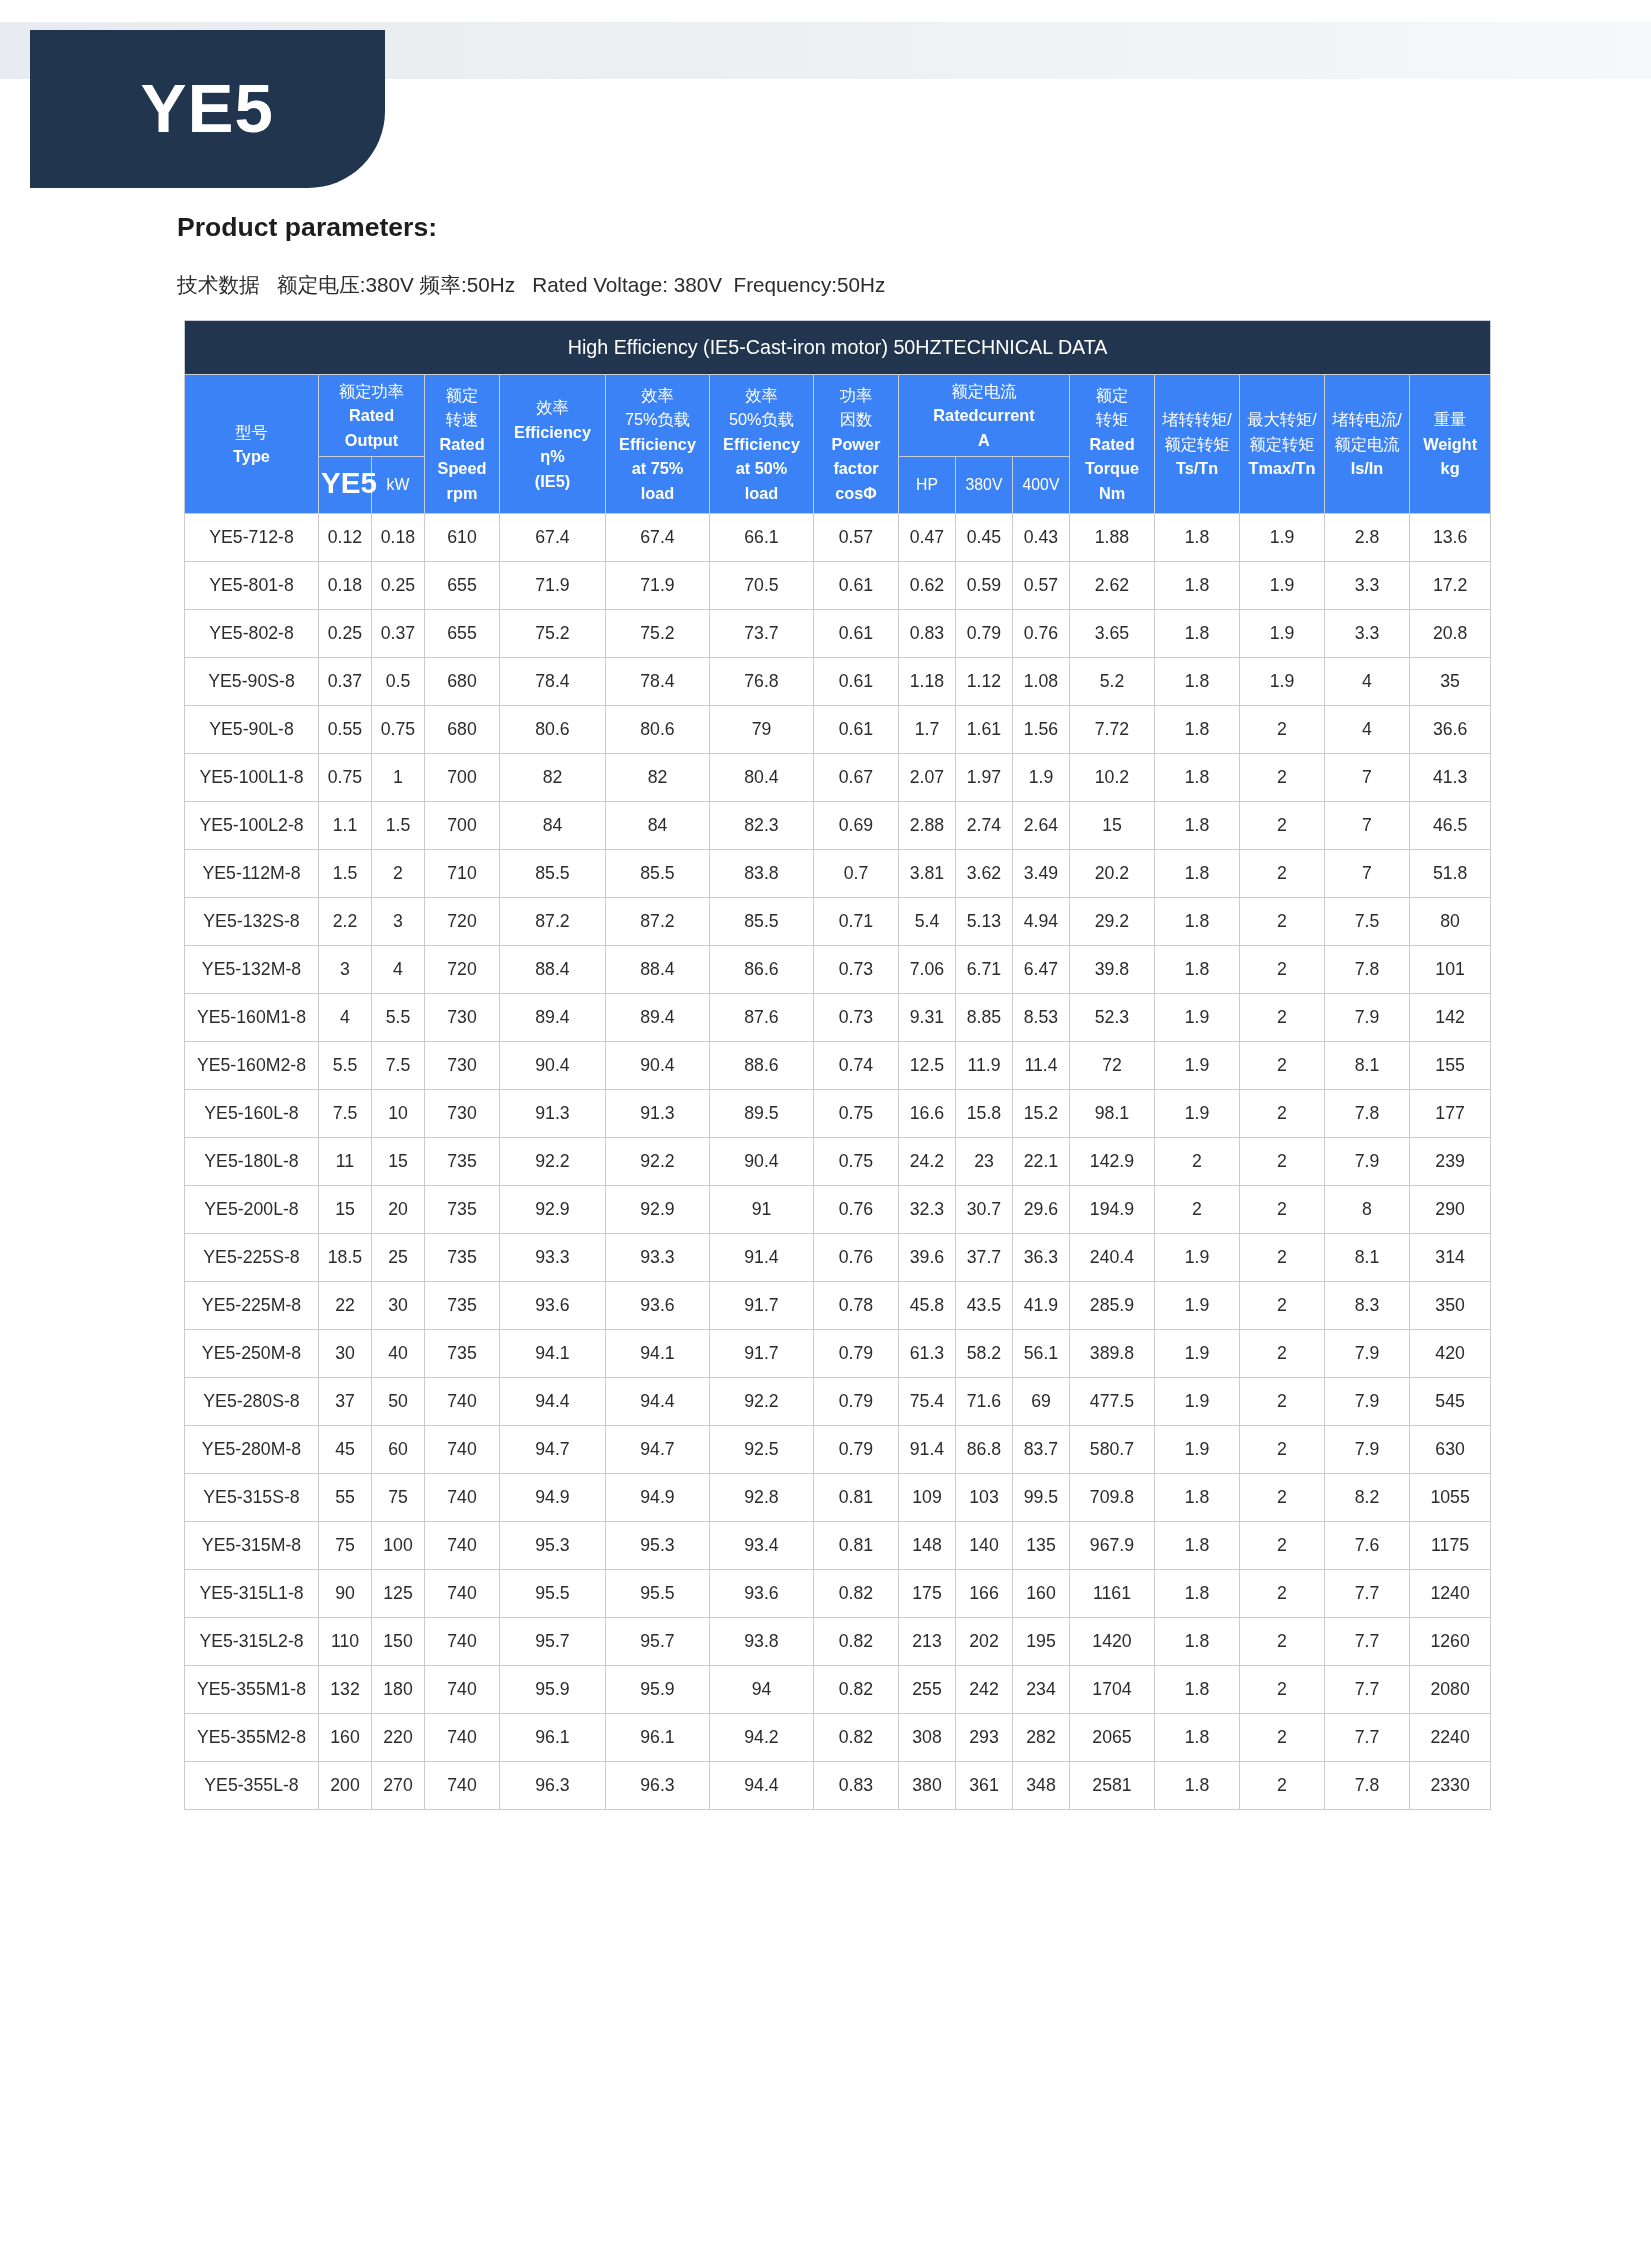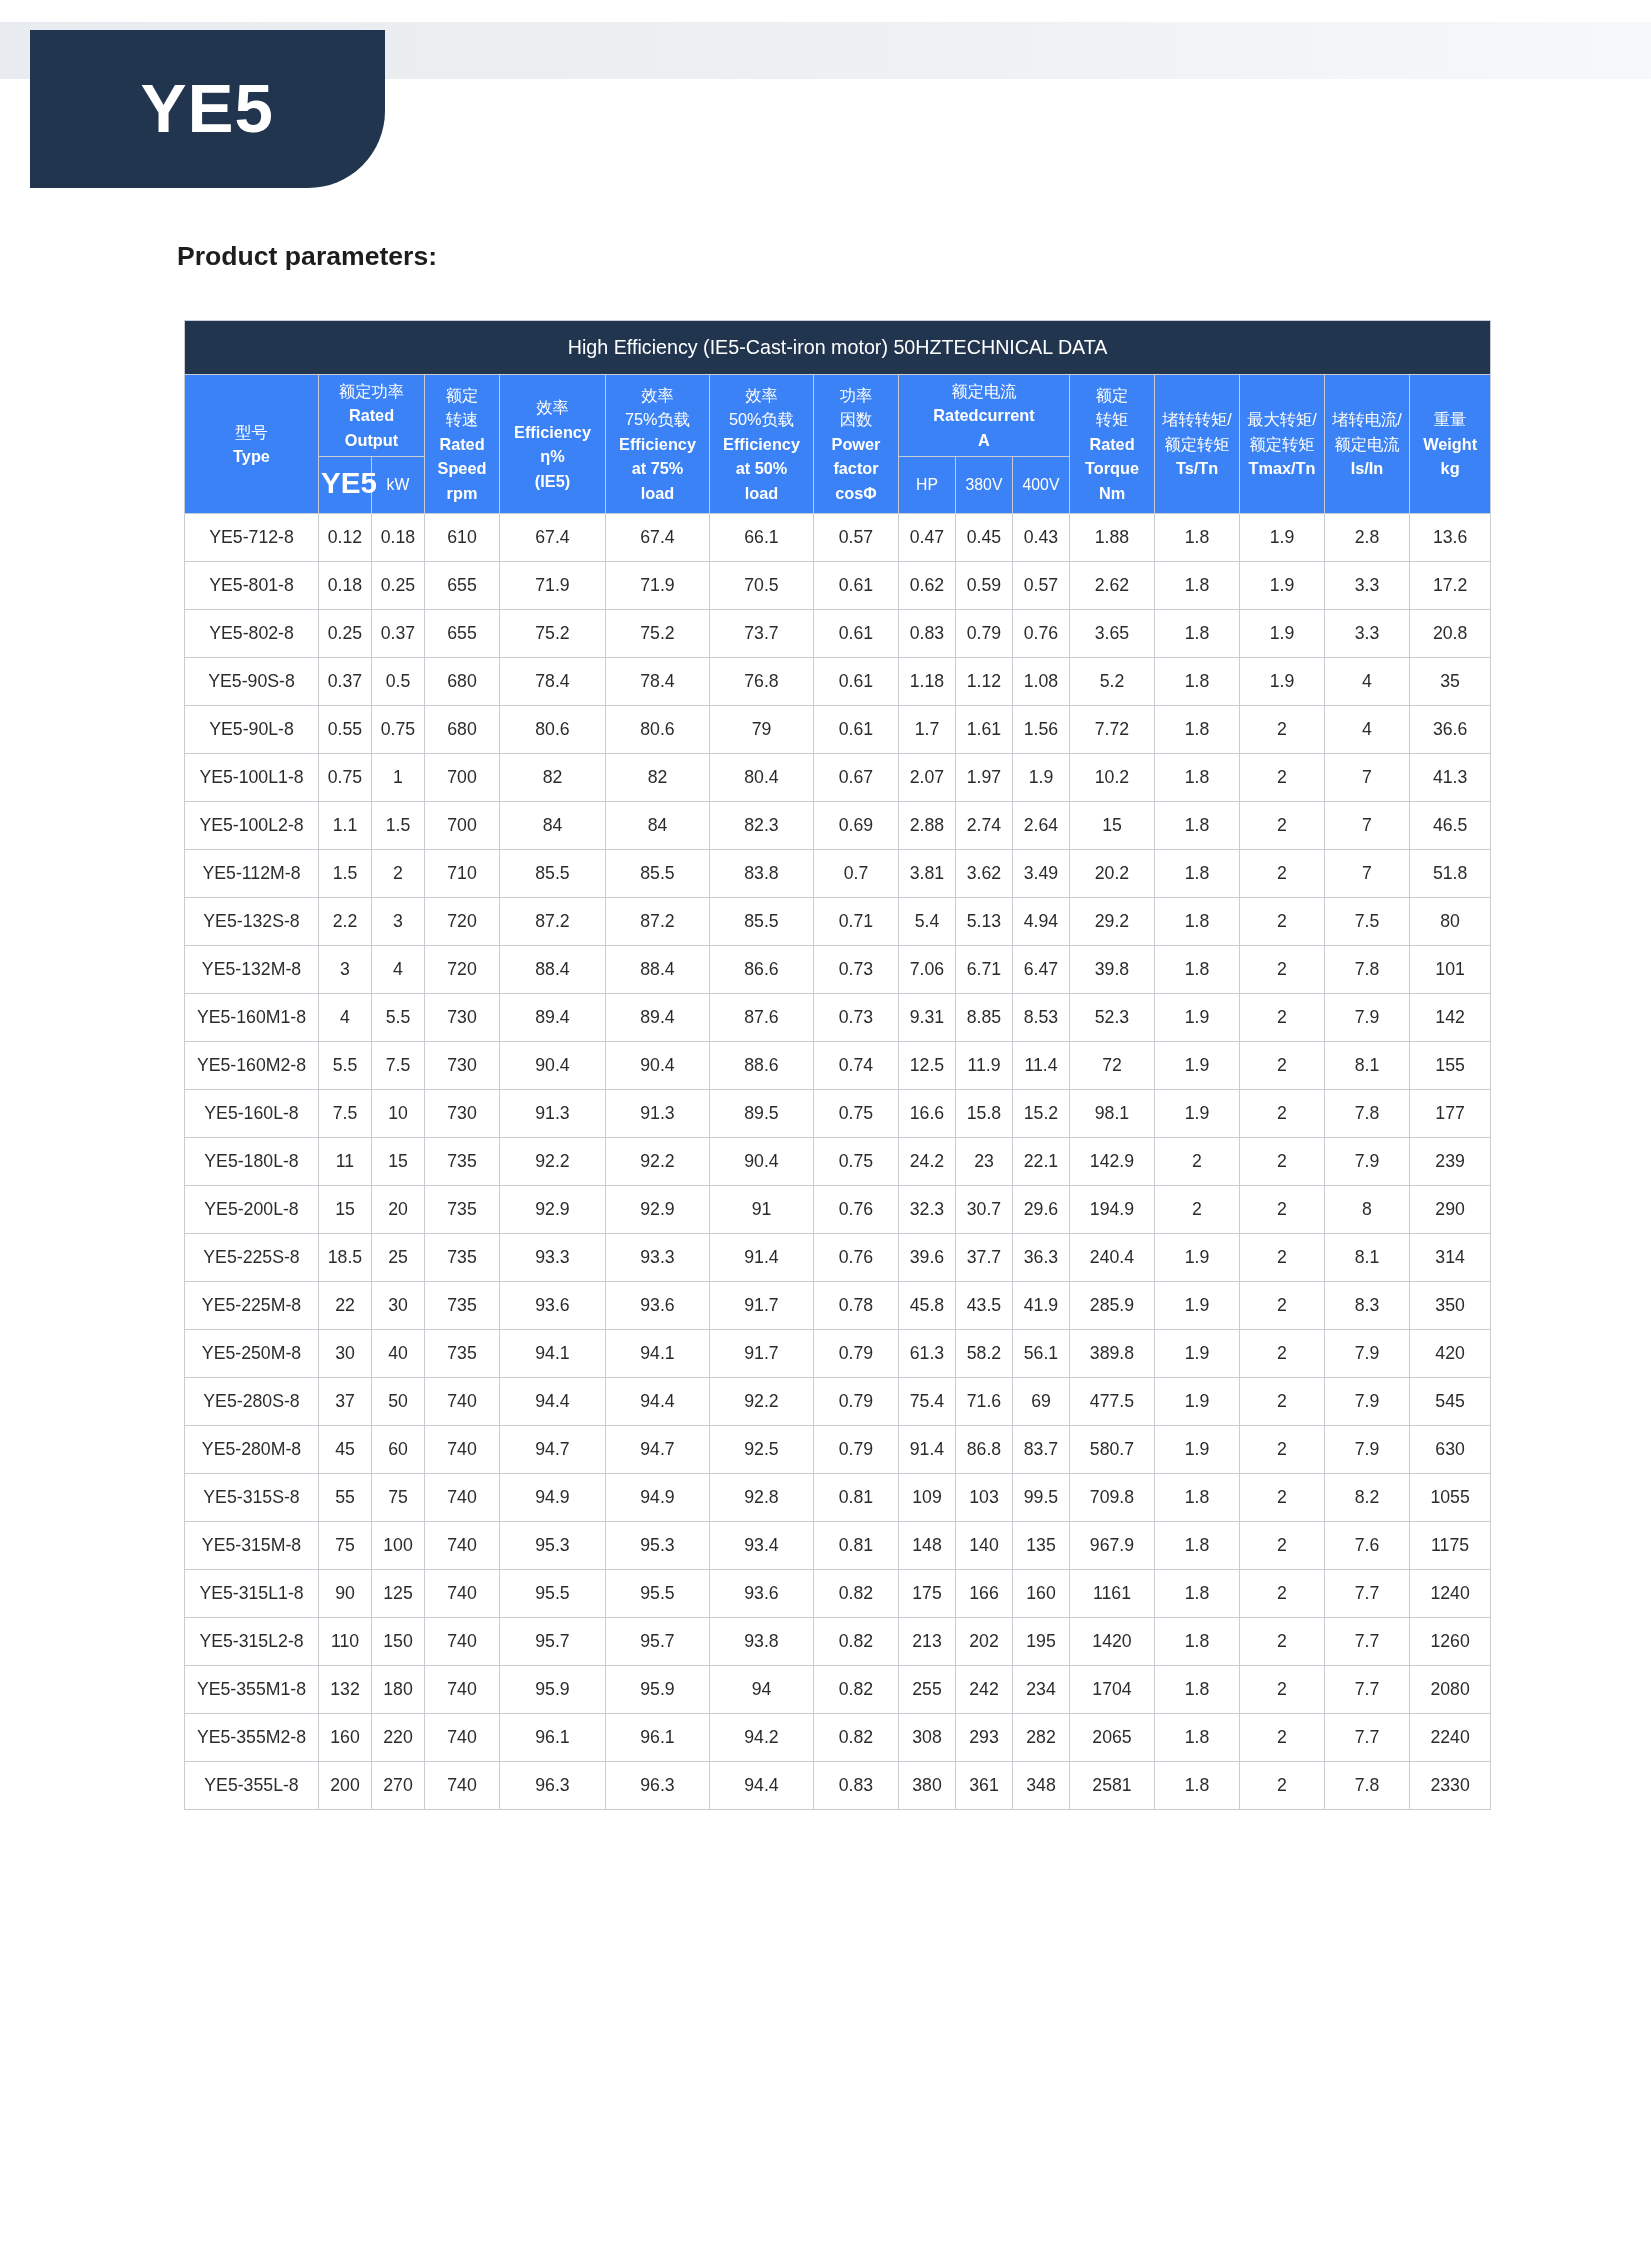--- a/index.html
+++ b/index.html
@@ -28,21 +28,21 @@
   .tag-text {
     color:#ffffff;
     font-size:69px;
     font-weight:bold;
     letter-spacing:1px;
     line-height:1;
   }
 
   
   .h-title {
-    position:absolute; left:177px; top:241px;
+    position:absolute; left:177px; top:212px;
     font-size:26.6px; font-weight:bold; color:#1d1d1d;
   }
   .h-sub {
     position:absolute; left:177px; top:271px;
     font-size:20.7px; color:#2b2b2b; white-space:pre;
   }
 
   
   .tbl-wrap { position:absolute; left:164px; top:320px; width:1306px;margin-left:20px; }
   table.data {
@@ -114,20 +114,21 @@
 
 <div class="page">
 
   <div class="banner"></div>
 
   <div class="tag">
     <span class="tag-text">YE5</span>
   </div>
 
   <div class="h-title">Product parameters:</div>
+  <div class="h-sub">技术数据   额定电压:380V 频率:50Hz   Rated Voltage: 380V  Frequency:50Hz</div>
 
   <div class="tbl-wrap">
     <table class="data">
       <colgroup>
         <col class="c0">
           <col class="c1">
           <col class="c2">
           <col class="c3">
           <col class="c4">
           <col class="c5">

